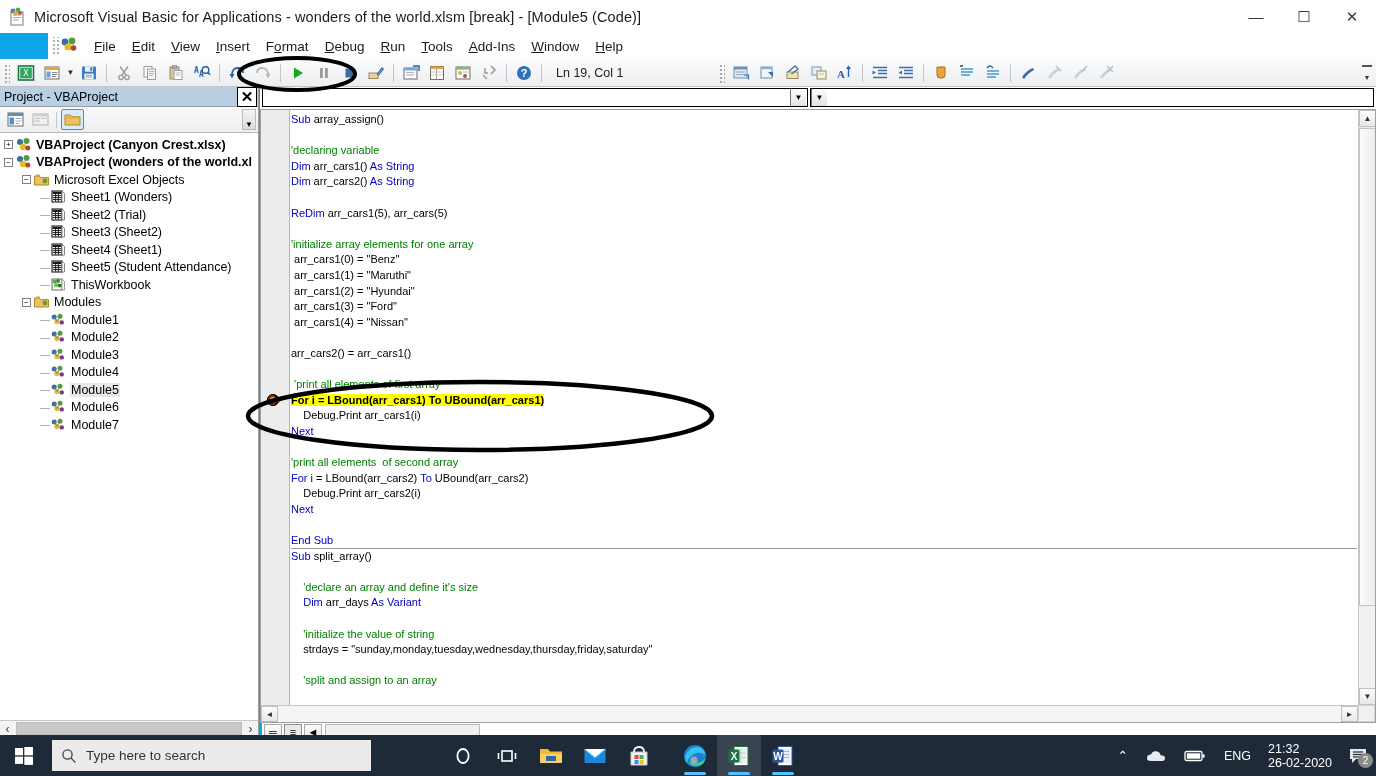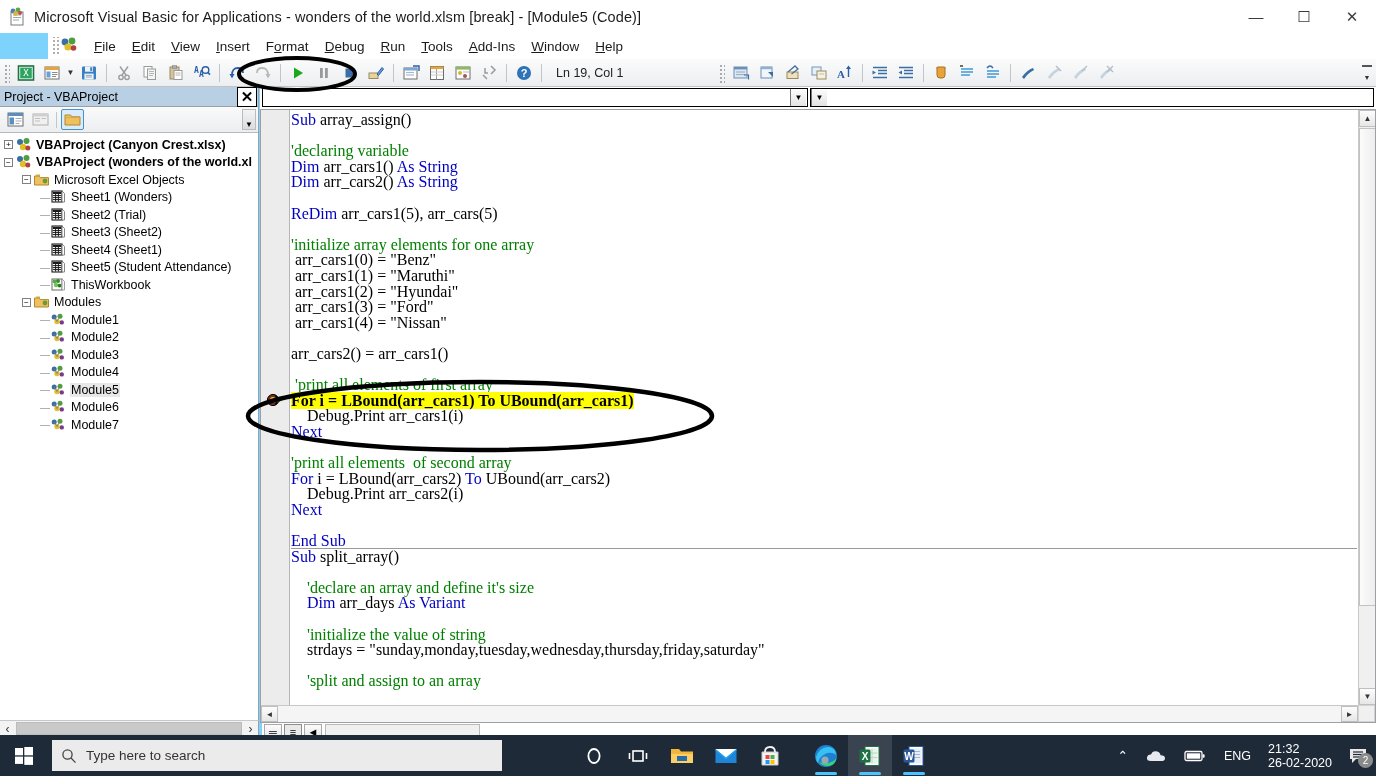--- a/index.html
+++ b/index.html
@@ -7,21 +7,21 @@
   html, body {
     margin: 0; padding: 0;
     width: 1376px; height: 776px;
     overflow: hidden;
     font-family: "Liberation Sans", sans-serif;
     background: #ffffff;
   }
   #app {
     position: relative;
     width: 1376px; height: 776px;
-    background: #7dd3fc;
+    background: #0ea5e9;
   }
 
   
   .titlebar {
     position: absolute; left: 0; top: 0; width: 1376px; height: 33px;
     background: #ffffff;
     display: flex; align-items: center;
   }
   .titlebar-icon {
     width: 20px; height: 20px; margin-left: 7px; margin-right: 7px;
@@ -180,22 +180,22 @@
   .codearea {
     position: absolute; left: 0; top: 22px; right: 0; bottom: 0;
     border: 1px solid #9aa0a6; background: #fff; overflow: hidden;
   }
   .gutter {
     position: absolute; left: 0; top: 0; width: 29px; bottom: 0;
     background: #ececec; border-right: 1px solid #b6b6b6;
   }
   .codelines {
     position: absolute; left: 30px; top: 2px; right: 18px; bottom: 18px;
-    font-family: Liberation Serif, serif;
-    font-size: 16px; line-height: 15.6px; white-space: pre;
+    font-family: Liberation Sans, sans-serif;
+    font-size: 11px; line-height: 15.6px; white-space: pre;
     color: #000;
   }
   .ln { height: 15.6px; }
   .kw { color: #0000c0; }
   .cm { color: #008000; }
   .hl { background: #ffff00; font-weight: bold; color: #000; }
   .procsep {
     position: absolute; left: 30px; right: 18px; height: 1px; background: #9a9a9a;
   }
   .vscroll {
@@ -273,21 +273,21 @@
   .taskbar {
     position: absolute; left: 0; bottom: 0; width: 1376px; height: 41px;
     background: #1f2a38;
     display: flex; align-items: center;
   }
   .start {
     width: 48px; height: 41px; display:flex;align-items:center;justify-content:center;
     cursor: default;
   }
   .searchbox {
-    width: 450px; height: 31px; background: #ebebeb;
+    width: 319px; height: 31px; background: #ebebeb;
     display: flex; align-items: center; margin-left: 4px;
     cursor: text;
   }
   .search-ico { width: 34px; display:flex;align-items:center;justify-content:center; }
   .search-ph { font-size: 13.5px; color: #333; }
   .tb-icon {
     width: 44px; height: 41px; display:flex;align-items:center;justify-content:center;
     position: relative; cursor: default;
   }
   .tb-icon.running::after {

